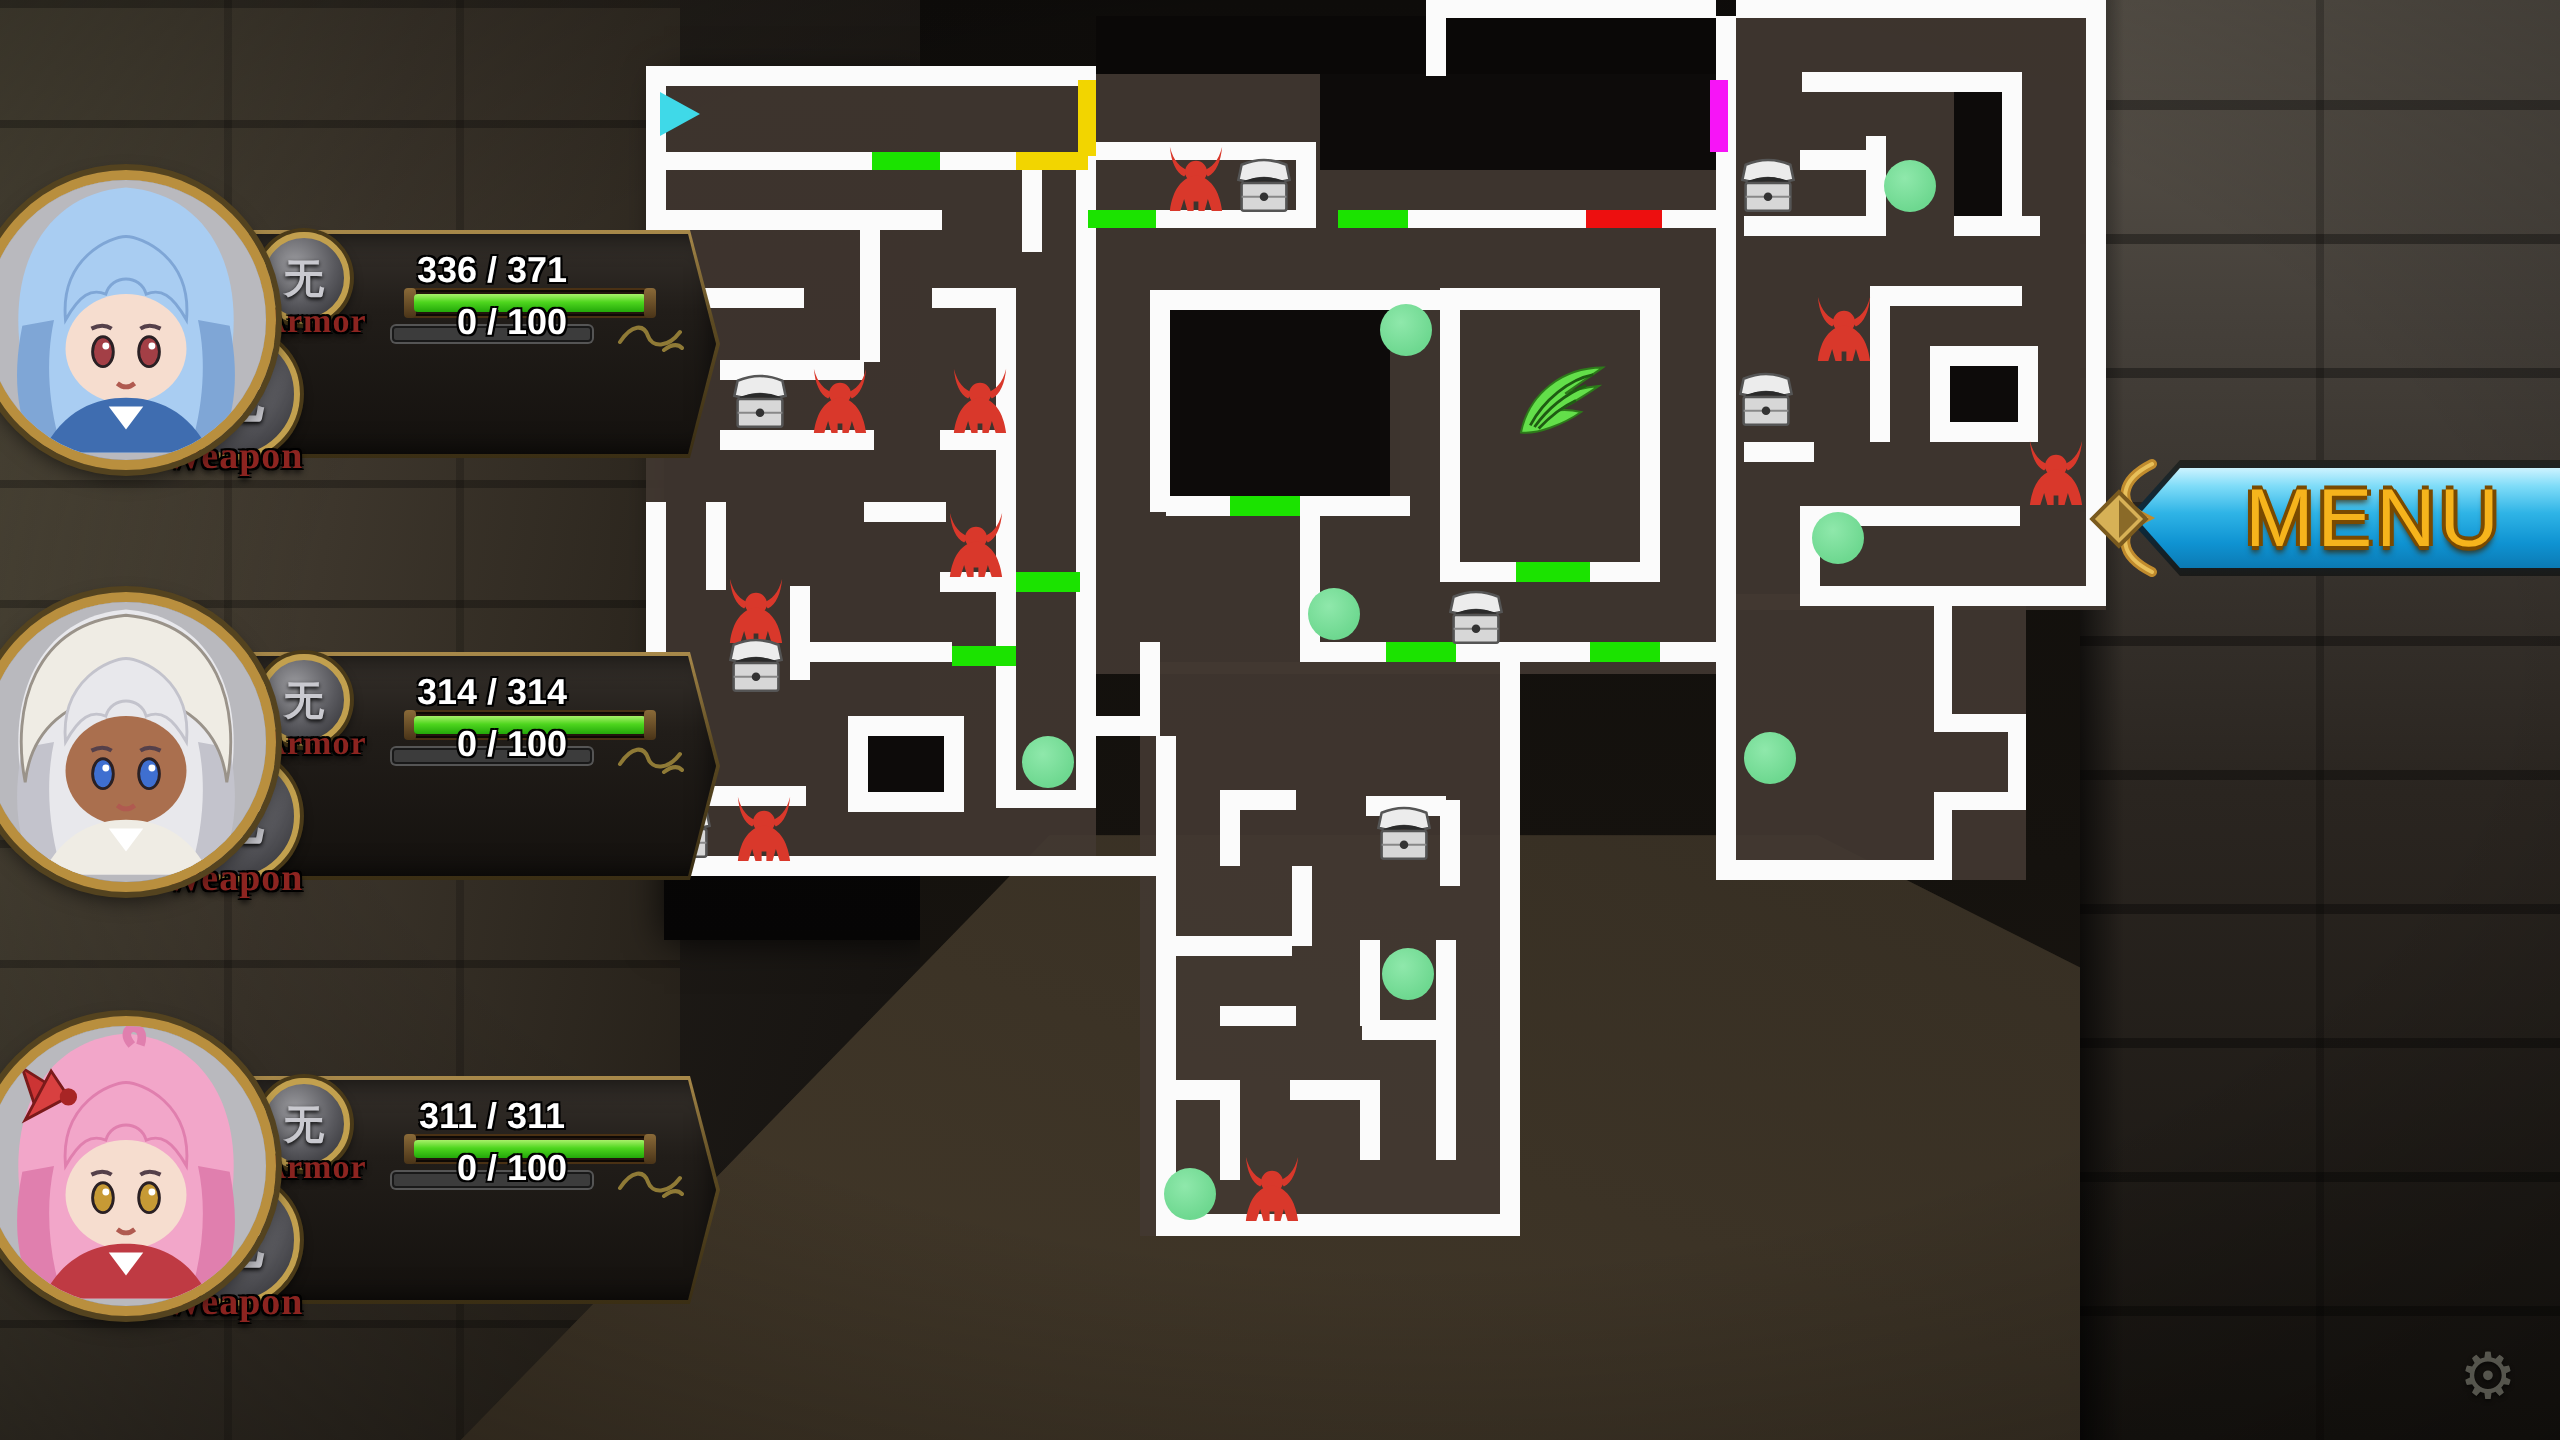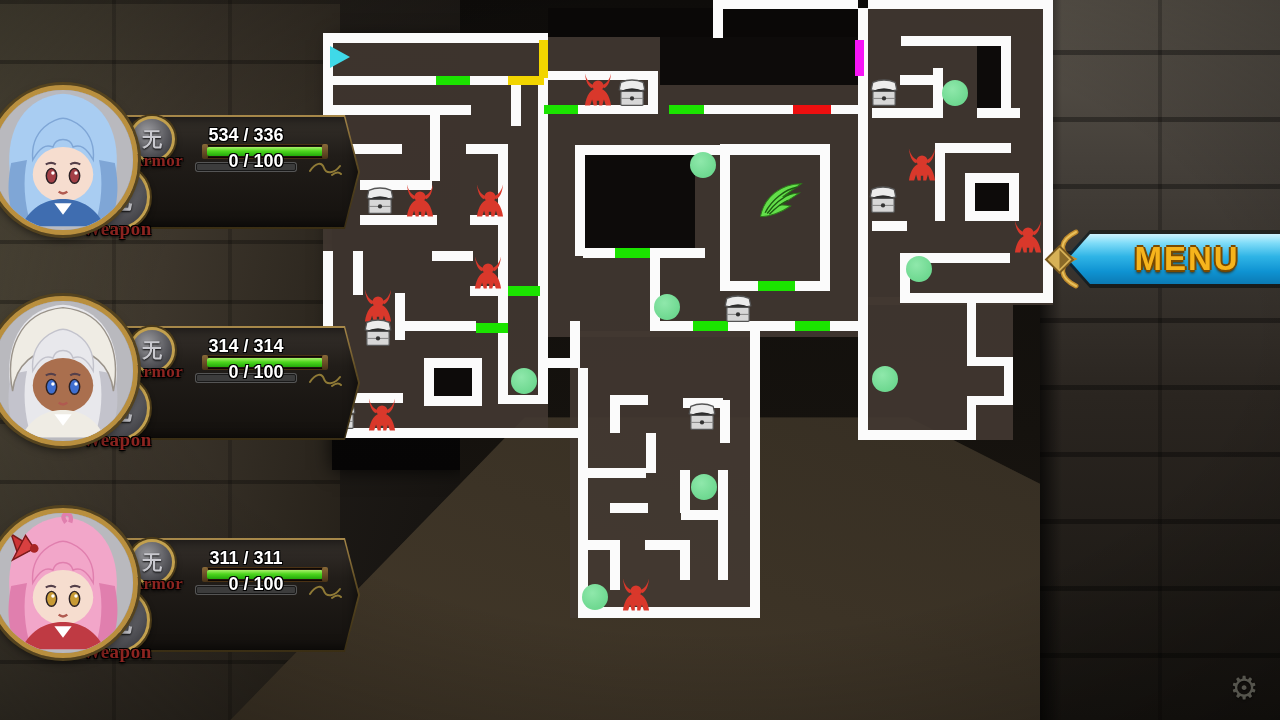--- a/index.html
+++ b/index.html
@@ -93,21 +93,21 @@
   
   #menu-btn{position:absolute;left:1042px;top:226px;width:238px;height:66px;cursor:pointer;}
   .banner-border{position:absolute;left:22px;top:4px;right:0;height:58px;
     background:linear-gradient(180deg,#23231f,#0a2c42 50%,#1a1a18);
     clip-path:polygon(0 50%,26px 0,100% 0,100% 100%,26px 100%);
     filter:drop-shadow(0 3px 4px rgba(0,0,0,.6));}
   .banner{position:absolute;left:26px;top:8px;right:0;height:50px;
     background:linear-gradient(180deg,#cdf3ff 0%,#7fdcf8 18%,#2fb4e6 45%,#0f93d2 75%,#0b7ab4 100%);
     clip-path:polygon(0 50%,22px 0,100% 0,100% 100%,22px 100%);
     display:flex;align-items:center;justify-content:center;}
-  .banner span{font-size:33px;font-weight:bold;letter-spacing:2px;color:#f6b41c;
+  .banner span{font-size:41px;font-weight:normal;letter-spacing:2px;color:#f6b41c;
     padding-left:26px;
     text-shadow:-2px 0 0 #7a4a00,2px 0 0 #7a4a00,0 -2px 0 #7a4a00,0 2px 0 #7a4a00,0 3px 3px #3a2400;}
   #menu-ornament{position:absolute;left:0;top:0;width:46px;height:66px;}
 
   #gear{position:absolute;left:1224px;top:668px;width:40px;height:40px;
     font-size:32px;color:rgba(148,148,134,.55);cursor:pointer;line-height:40px;text-align:center;
     text-shadow:0 1px 2px rgba(0,0,0,.6);}
 </style>
 </head>
 <body>
@@ -400,21 +400,21 @@
 </svg>
       </div>
       <div id="player-arrow" style="left: 330px; top: 46px; border-left: 20px solid rgb(63, 217, 232);"></div>
     </div>
 
   <div id="party">
       <div class="card" style="top: 85px;">
     <div class="plaque">
       <div class="plaque-inner"></div>
     </div>
-    <div class="hp-text">534 / 336</div>
+    <div class="hp-text">336 / 371</div>
     <div class="hp-bar">
       <div class="cap l"></div>
       <div class="hp-fill" style="width:115.99999999999999px"></div>
       <div class="cap r"></div>
     </div>
     <div class="tp-bar">
       <div class="tp-fill" style="width:0px"></div>
     </div>
     <div class="tp-text">0 / 100</div>
     <div class="swirl"><svg viewBox="0 0 34 20">

